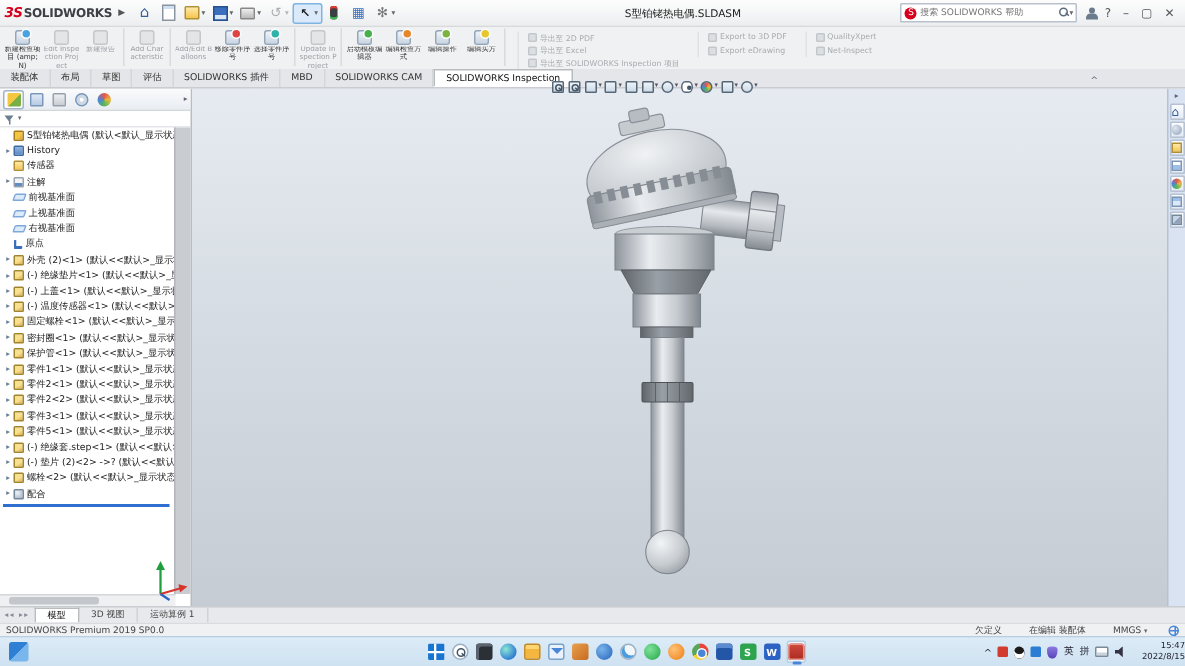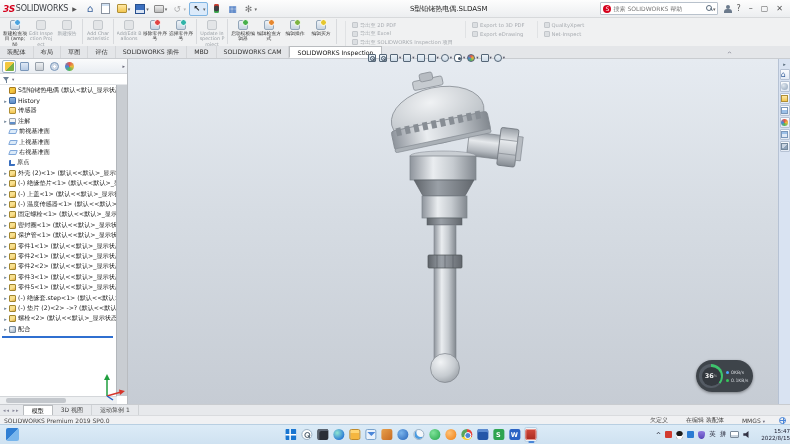--- a/index.html
+++ b/index.html
@@ -2,21 +2,21 @@
 <html><head>
 <meta charset="utf-8">
 <style>
   *{box-sizing:border-box;margin:0;padding:0}
   html,body{width:790px;height:444px;overflow:hidden}
   body{font-family:"DejaVu Sans","Liberation Sans",sans-serif;font-size:7px;color:#333;background:#fff;position:relative}
 
   
   .titlebar{position:absolute;left:0;top:0;width:790px;height:18px;background:linear-gradient(#fdfdfd,#eceef0);border-bottom:1px solid #d7d9db;display:flex;align-items:center;padding:0 3px;z-index:40}
   .brandmark{color:#d6001c;font-weight:bold;font-style:italic;font-size:9px;letter-spacing:-0.5px;margin-right:1px}
-  .brandtext{font-weight:normal;font-size:8px;color:#3c3f44;letter-spacing:-0.2px}
+  .brandtext{font-weight:bold;font-size:8px;color:#3c3f44;letter-spacing:-0.2px}
   .flyarrow{color:#555;font-size:6px;margin:0 6px 0 4px}
   .qa{display:flex;align-items:center}
   .qa .qab{display:flex;align-items:center;padding:1px 2px;border-radius:2px;margin-right:1px;cursor:pointer}
   .qab.sel{border:1px solid #7eb4e2;background:#dbeafa}
   .qab.dis{opacity:.45}
   .qab .car{font-size:5px;color:#666;margin-left:1px}
   .qai{width:10px;height:10px;display:inline-flex;align-items:center;justify-content:center;font-size:9px;color:#4a6fa5;position:relative}
   .qa-home .qai::before{content:"⌂";color:#37609c;font-size:10px}
   .qa-new .qai::before{content:"";width:7px;height:9px;background:#fff;border:1px solid #8a93a0;box-shadow:inset 0 2px 0 #cfe0f2}
   .qa-open .qai::before{content:"";width:9px;height:7px;background:linear-gradient(#ffe9a8,#f3c64f);border:1px solid #b08f35;border-radius:1px}
@@ -722,38 +722,20 @@
     <rect x="294" y="137" width="45" height="22" fill="url(#gv)" stroke="#7d838a" stroke-width="0.7"></rect>
     <rect x="299" y="159" width="35" height="7" fill="url(#gvd)" stroke="#565b61" stroke-width="0.5"></rect>
     <rect x="306" y="166" width="22" height="136" fill="url(#gv)" stroke="#7d838a" stroke-width="0.6"></rect>
     <rect x="300" y="196" width="34" height="13" rx="1" fill="url(#gvd)" stroke="#4e5358" stroke-width="0.7"></rect>
     <line x1="309" y1="196" x2="309" y2="209" stroke="#4e5358" stroke-width="0.5"></line>
     <line x1="317" y1="196" x2="317" y2="209" stroke="#4e5358" stroke-width="0.5"></line>
     <line x1="325" y1="196" x2="325" y2="209" stroke="#4e5358" stroke-width="0.5"></line>
     <circle cx="317" cy="309" r="14.5" fill="url(#gb)" stroke="#7d838a" stroke-width="0.7"></circle>
   </svg>
 
-  <div class="perf">
-    <div class="gauge">
-      <div class="ginner">
-        <span>36</span>
-          <span class="pct">%</span>
-      </div>
-    </div>
-    <div class="speeds">
-      <div class="sprow">
-        <span class="dot" id="updot" style="background: rgb(74, 163, 255);"></span>
-        <span class="spt">0KB/s</span>
-      </div>
-      <div class="sprow">
-        <span class="dot" id="downdot" style="background: rgb(53, 199, 90);"></span>
-        <span class="spt">0.1KB/s</span>
-      </div>
-    </div>
-  </div>
 </div>
 
 <svg class="triad" width="26" height="30" viewBox="0 0 26 30">
   <line x1="7" y1="25" x2="7" y2="8" stroke="#1f9e3e" stroke-width="1.5"></line>
   <polygon points="7,3 4,9 10,9" fill="#1f9e3e"></polygon>
   <line x1="7" y1="25" x2="21" y2="21" stroke="#d6352b" stroke-width="1.5"></line>
   <polygon points="25,20 19,18.5 20,24" fill="#d6352b"></polygon>
   <line x1="7" y1="25" x2="13" y2="29" stroke="#2b62c4" stroke-width="1.5"></line>
 </svg>
 

